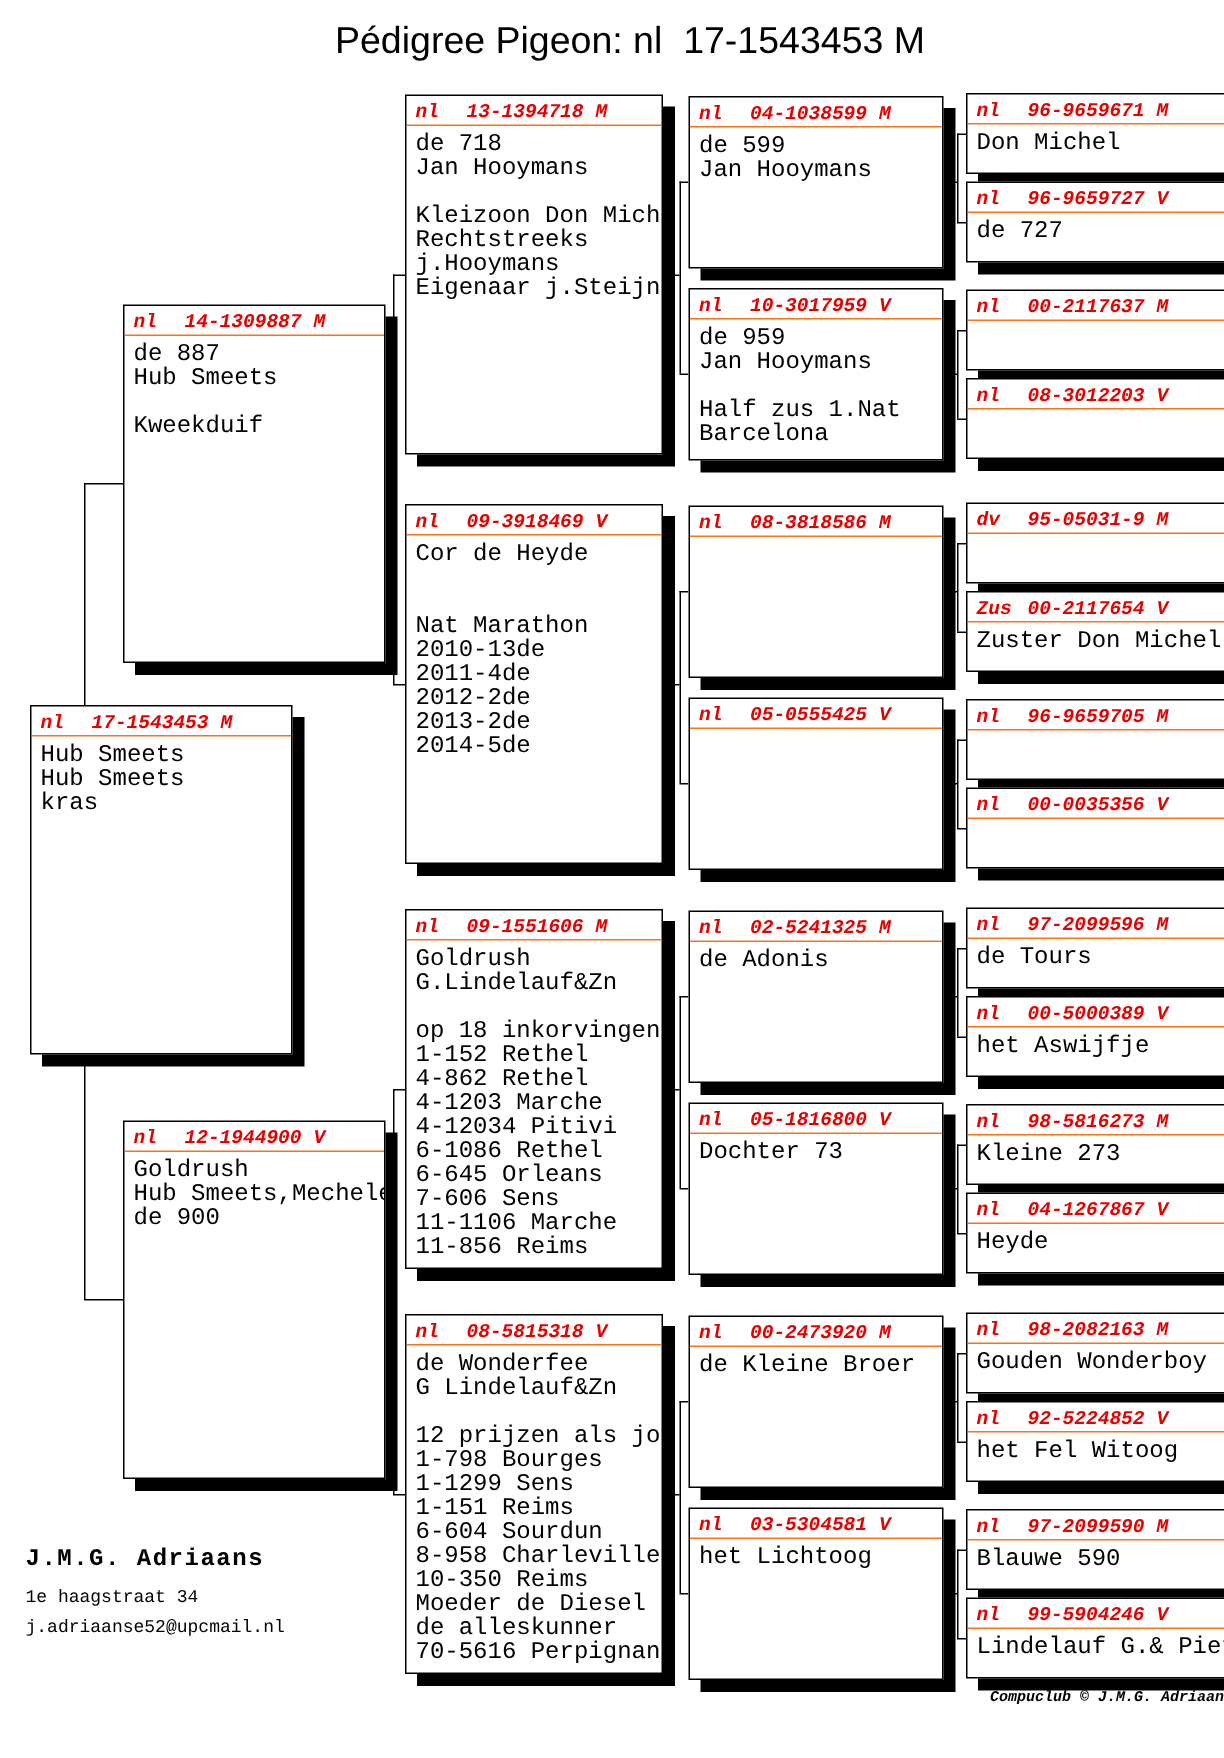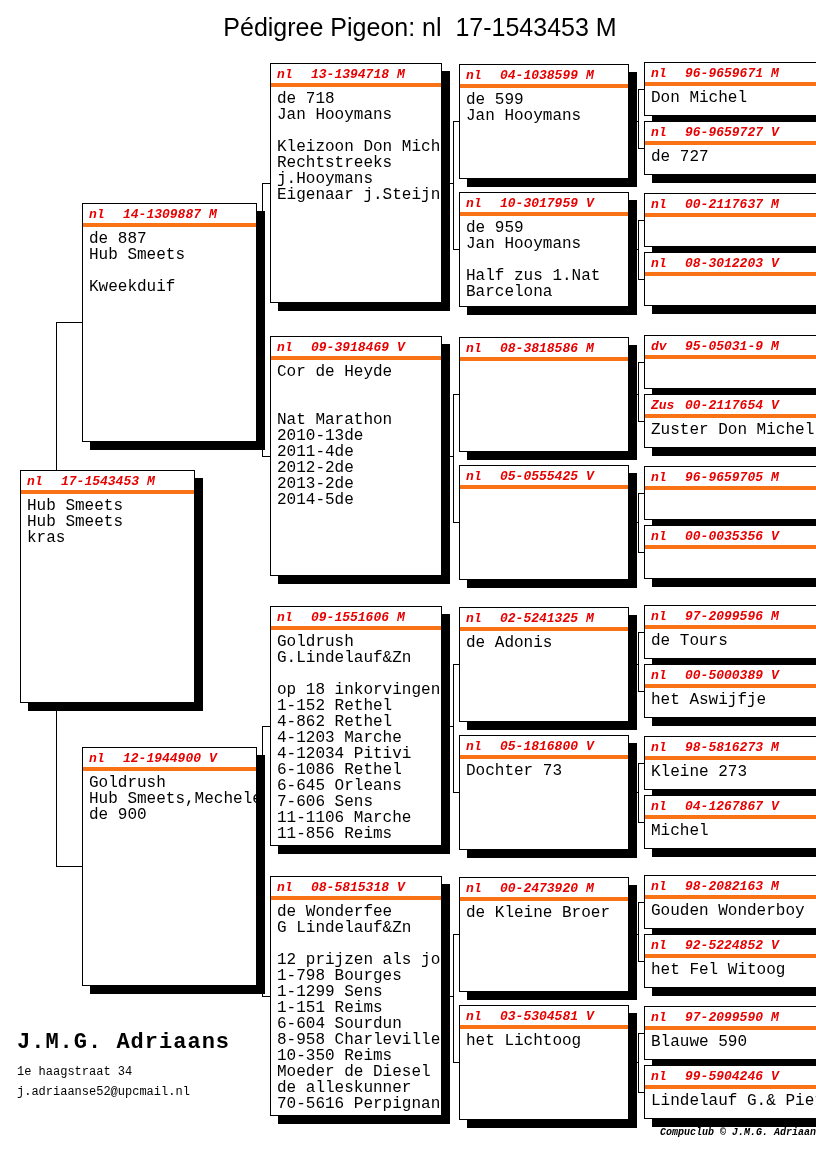--- a/index.html
+++ b/index.html
@@ -2,28 +2,28 @@
 <html><head>
 <meta charset="utf-8">
 <style>
   html,body{margin:0;padding:0;background:#fff;}
   #page{position:relative;width:816px;height:1172px;background:#fff;overflow:hidden;
         font-family:"Liberation Mono",monospace;margin-left:12px;}
   .title{position:absolute;top:13px;left:0;width:100%;text-align:center;
          font-family:"Liberation Sans",sans-serif;font-size:25px;color:#000;white-space:pre;}
   .box{position:absolute;background:#fff;border:1px solid #000;box-sizing:border-box;
        box-shadow:8px 8px 0 #000;overflow:hidden;}
-  .hdr{display:flex;align-items:baseline;padding:3px 6px 1px 6px;border-bottom:4px solid #f97316;
+  .hdr{display:flex;align-items:baseline;padding:3px 6px 1px 6px;border-bottom:1px solid #f97316;
        color:#e60000;font-weight:bold;font-style:italic;font-size:13px;white-space:pre;}
   .hdr .cc{flex:none;width:34px;}
   .hdr .sx{margin-left:8px;}
   .body{padding:4px 6px;font-size:16px;line-height:16px;color:#000;white-space:pre;}
   .ln{position:absolute;background:#000;}
   .owner{position:absolute;left:5px;top:1030px;color:#000;}
-  .owner-name{font-size:22px;font-weight:bold;letter-spacing:1px;margin-bottom:7px;}
+  .owner-name{font-size:16px;font-weight:bold;letter-spacing:1px;margin-bottom:7px;}
   .owner-line{font-size:12px;line-height:20px;white-space:pre;}
   .credit{position:absolute;left:580px;top:1127px;width:230px;text-align:right;
           font-size:10px;font-style:italic;font-weight:bold;white-space:pre;}
 </style>
 </head>
 <body>
 
 <div id="page">
 
   <div class="title">Pédigree Pigeon: nl  17-1543453 M</div>
@@ -353,21 +353,21 @@
       <span class="sx">M</span>
     </div>
     <div class="body">Kleine 273</div>
   </div>
   <div class="box" style="left:632px;top:795px;width:173px;height:54px">
     <div class="hdr">
       <span class="cc">nl</span>
       <span class="rn">04-1267867</span>
       <span class="sx">V</span>
     </div>
-    <div class="body">Michel</div>
+    <div class="body">Heyde</div>
   </div>
   <div class="box" style="left:632px;top:875px;width:173px;height:54px">
     <div class="hdr">
       <span class="cc">nl</span>
       <span class="rn">98-2082163</span>
       <span class="sx">M</span>
     </div>
     <div class="body">Gouden Wonderboy</div>
   </div>
   <div class="box" style="left:632px;top:934px;width:173px;height:54px">

